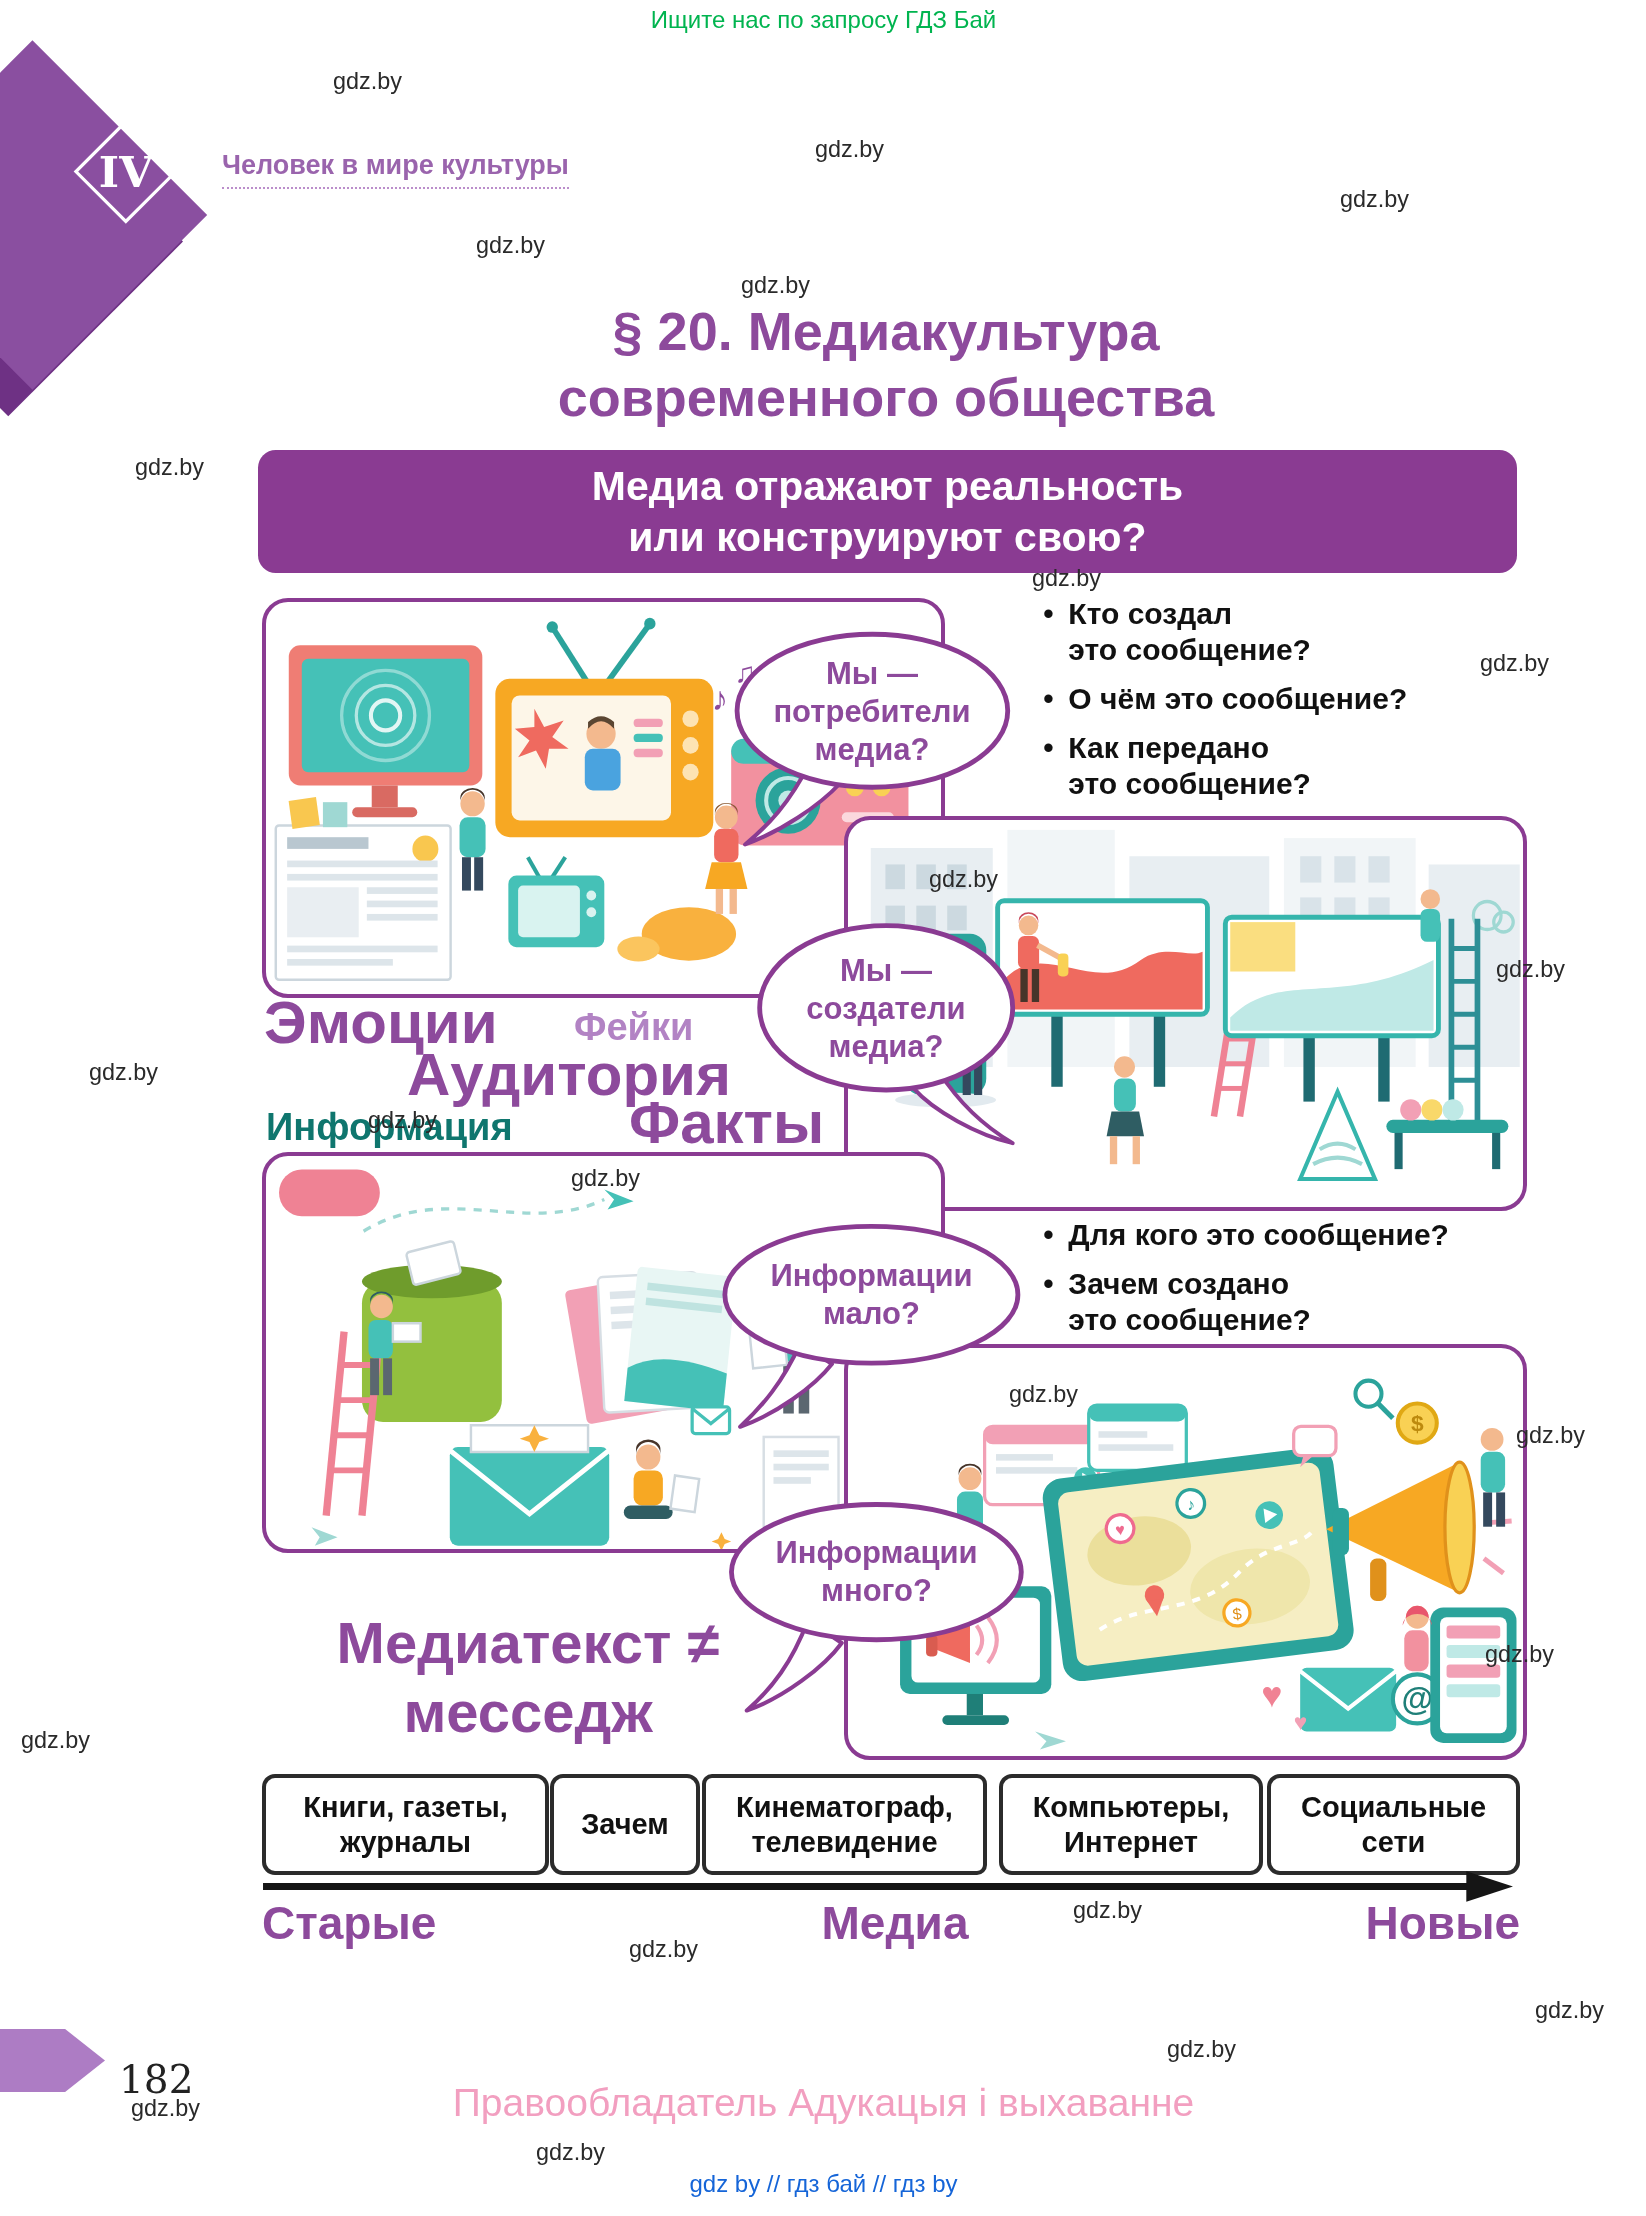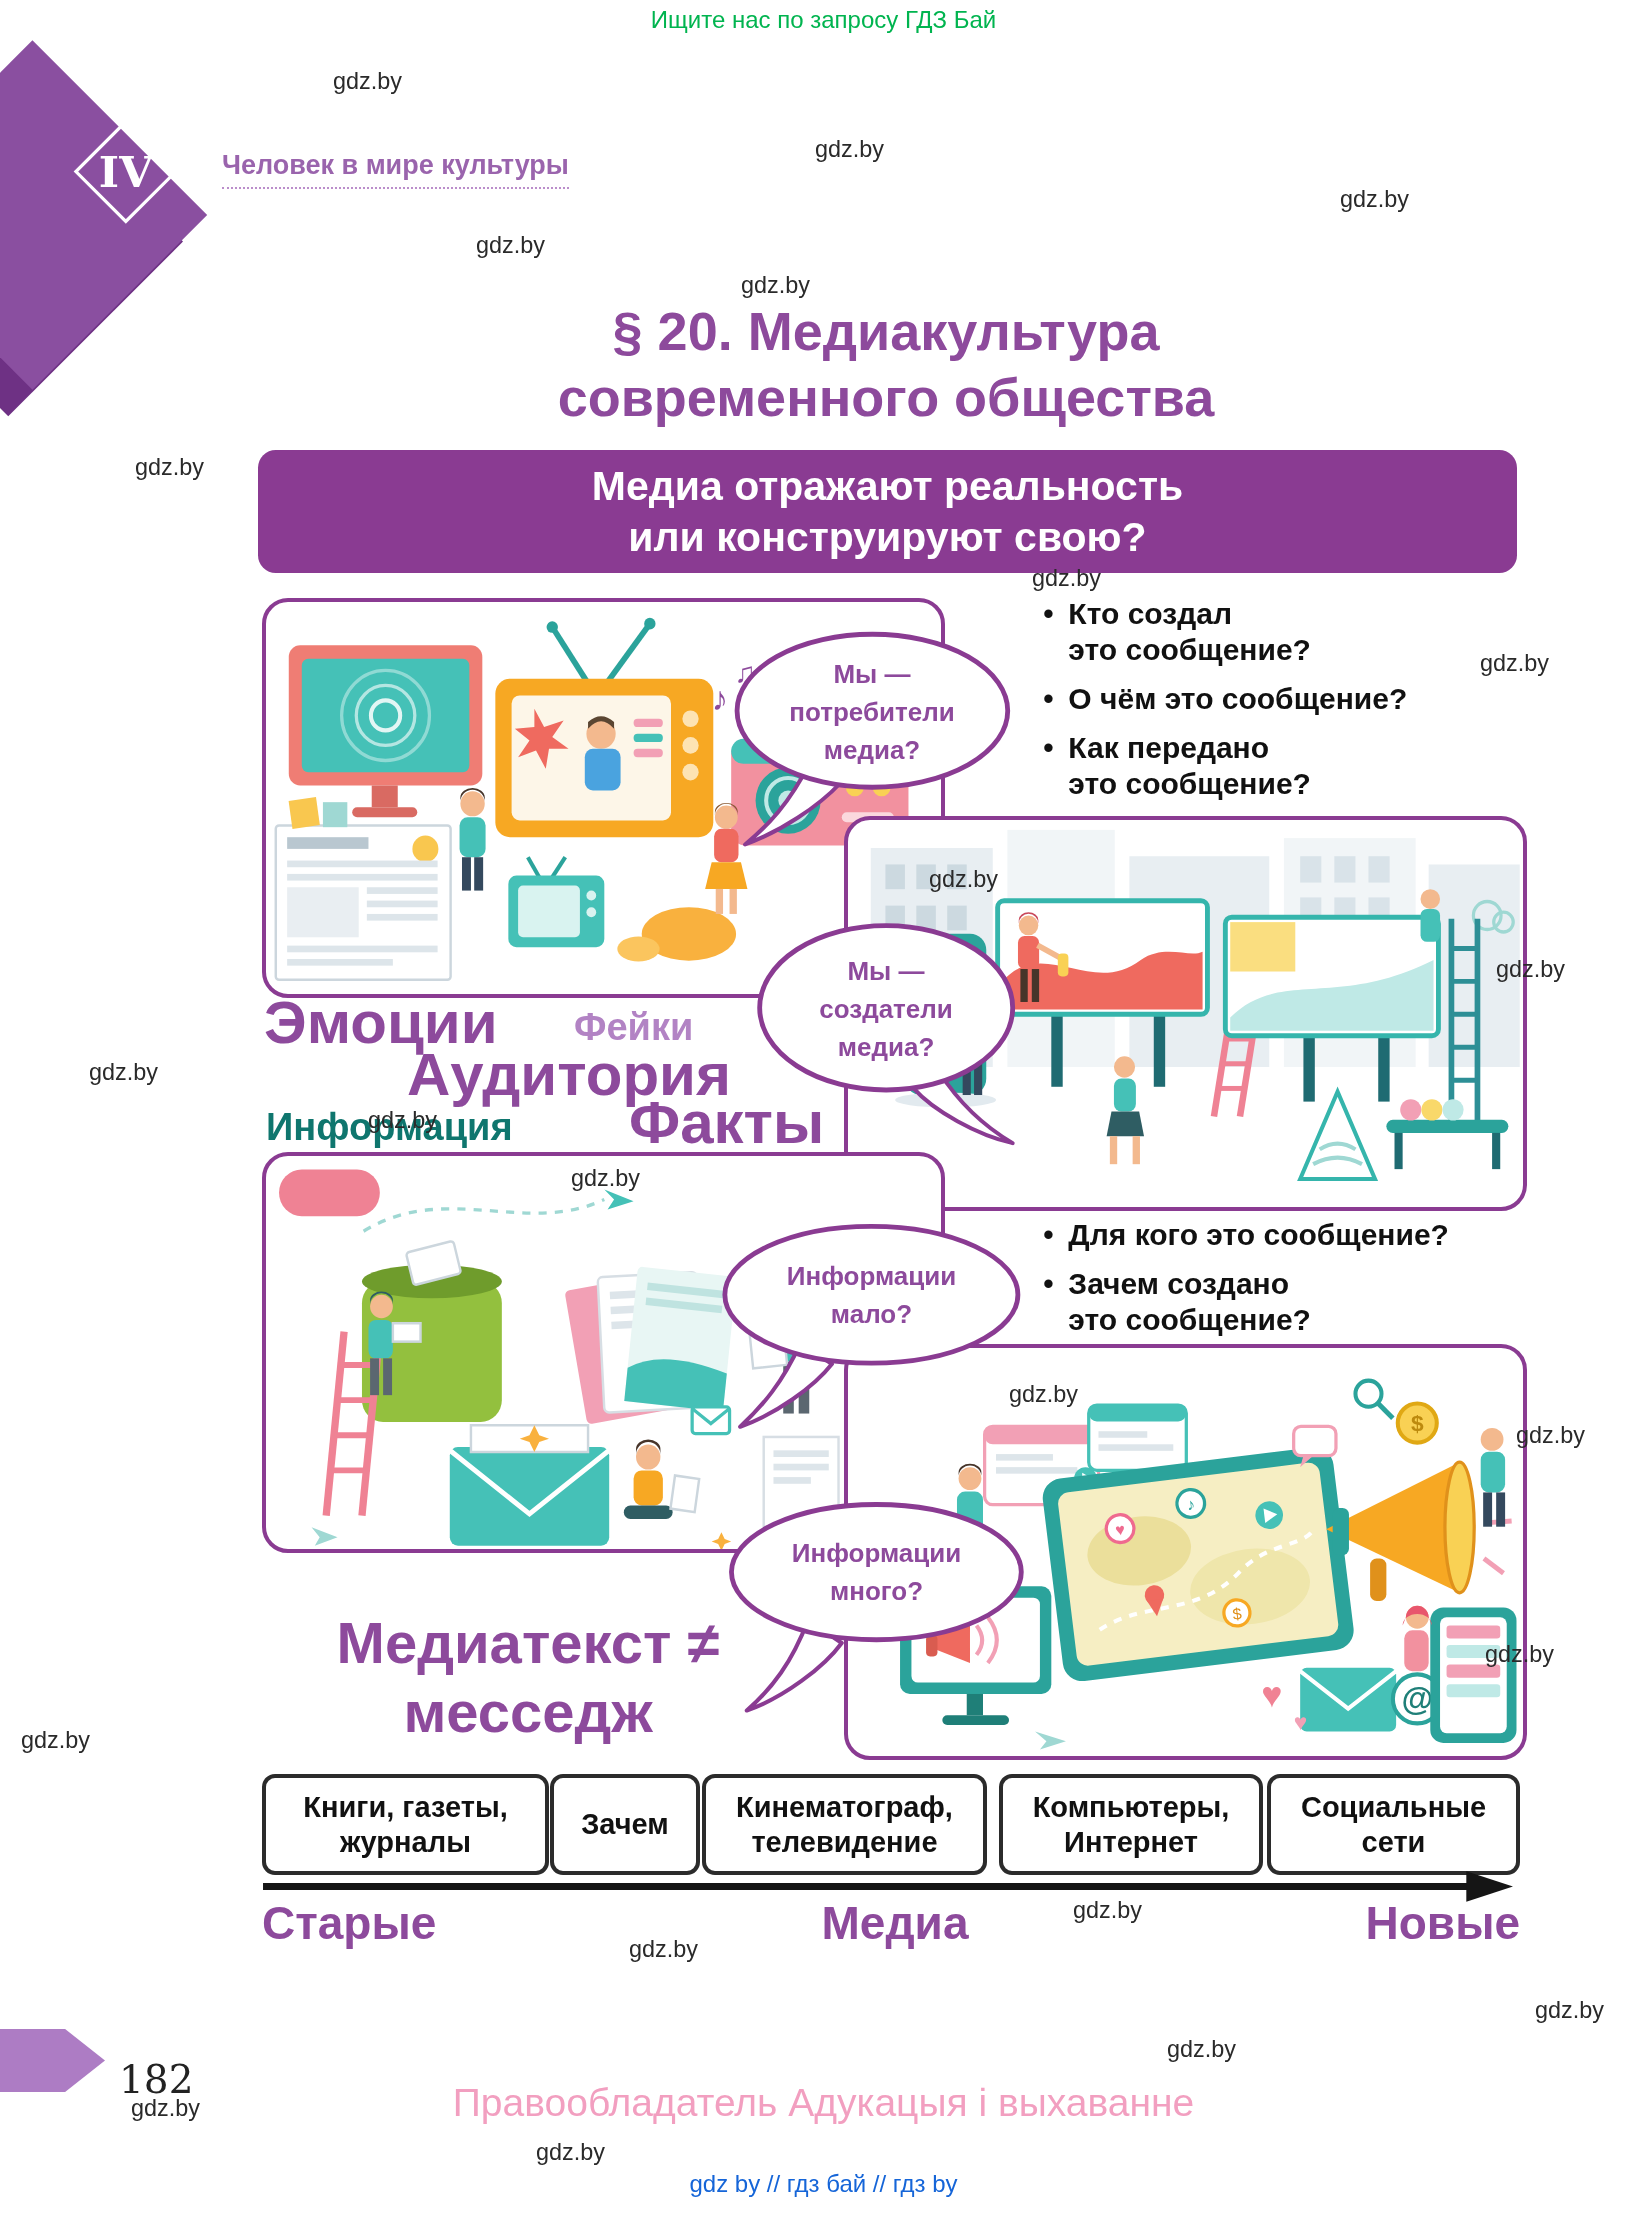--- a/index.html
+++ b/index.html
@@ -7,21 +7,21 @@
   .wm{position:absolute;font-size:23.4px;color:#2a2a2a;z-index:60;white-space:nowrap;}
   .promo-top{position:absolute;left:0;right:0;top:6.4px;text-align:center;font-size:24px;color:#00b44f;z-index:60;}
   .chapter-title{position:absolute;left:222px;top:150px;font-size:27px;font-weight:bold;color:#9a64ad;padding-bottom:6.4px;border-bottom:2.4px dotted #bb8ecb;z-index:5;}
   .heading{position:absolute;left:322px;top:298px;width:1128px;text-align:center;color:#8d4a9c;font-weight:bold;font-size:54px;line-height:66px;z-index:5;}
   .banner{position:absolute;left:258px;top:450px;width:1259px;height:123px;background:#8a3b92;border-radius:17.7px;display:flex;align-items:center;justify-content:center;z-index:5;}
   .banner-text{color:#fff;font-weight:bold;font-size:41px;line-height:51px;text-align:center;white-space:pre-line;}
   .box{position:absolute;background:#fff;border:4.8px solid #8a3b92;border-radius:26px;overflow:hidden;}
   .box svg{width:100%;height:100%;display:block;}
   .bubble{position:absolute;z-index:20;}
   .bubble svg{position:absolute;left:0;top:0;}
-  .bubble-text{position:absolute;display:flex;align-items:center;justify-content:center;text-align:center;white-space:pre-line;color:#8d4a9c;font-weight:bold;font-size:26px;line-height:38px;}
+  .bubble-text{position:absolute;display:flex;align-items:center;justify-content:center;text-align:center;white-space:pre-line;color:#8d4a9c;font-weight:bold;font-size:31px;line-height:38px;}
   .qlist{position:absolute;z-index:8;width:484px;}
   .qitem{display:flex;align-items:flex-start;margin-bottom:13px;}
   .qdot{font-size:31px;line-height:36px;color:#111;margin-right:14.5px;}
   .qtext{font-size:30px;line-height:36px;font-weight:bold;color:#111;white-space:pre-line;}
   .cloud-word{position:absolute;font-weight:bold;white-space:nowrap;z-index:6;}
   .mediatext{position:absolute;left:262px;top:1608px;width:532px;text-align:center;font-size:58px;line-height:69px;font-weight:bold;color:#8d4a9c;white-space:pre-line;z-index:6;}
   .tbox{position:absolute;top:1774px;height:93px;background:#fff;border:4px solid #2b2b2b;border-radius:13px;display:flex;align-items:center;justify-content:center;text-align:center;font-size:29px;line-height:35px;font-weight:bold;color:#111;white-space:pre-line;z-index:5;}
   .tl-arrow{position:absolute;left:262px;top:1868px;z-index:5;}
   .tl-label{position:absolute;top:1896px;font-size:46px;font-weight:bold;color:#8d4a9c;white-space:nowrap;z-index:5;}
   .corner{position:absolute;left:0;top:0;z-index:4;}
@@ -426,21 +426,21 @@
   <span class="cloud-word" style="left:407px;top:1040px;font-size:60px;color:#8d4a9c;">Аудитория</span>
   <span class="cloud-word" style="left:266px;top:1106px;font-size:38px;color:#0f766e;">Информация</span>
   <span class="cloud-word" style="left:629px;top:1088px;font-size:60px;color:#8d4a9c;">Факты</span>
 
   <div class="mediatext">Медиатекст ≠
 месседж</div>
 
   <div class="tbox" style="left:262px;width:279px;">Книги, газеты,
 журналы</div>
   <div class="tbox" style="left:550px;width:142px;">Зачем</div>
-  <div class="tbox" style="left:702px;width:277px;">Кинематограф,
+  <div class="tbox" style="left:702px;width:277px;border-radius:10px;">Кинематограф,
 телевидение</div>
   <div class="tbox" style="left:999px;width:256px;">Компьютеры,
 Интернет</div>
   <div class="tbox" style="left:1267px;width:245px;">Социальные
 сети</div>
 
   <svg class="tl-arrow" width="1252" height="37" viewBox="0 0 1554 46">
     <line x1="0" y1="23" x2="1500" y2="23" stroke="#151515" stroke-width="9"></line>
     <polygon points="1496,4 1554,23 1496,42" fill="#151515"></polygon>
   </svg>

